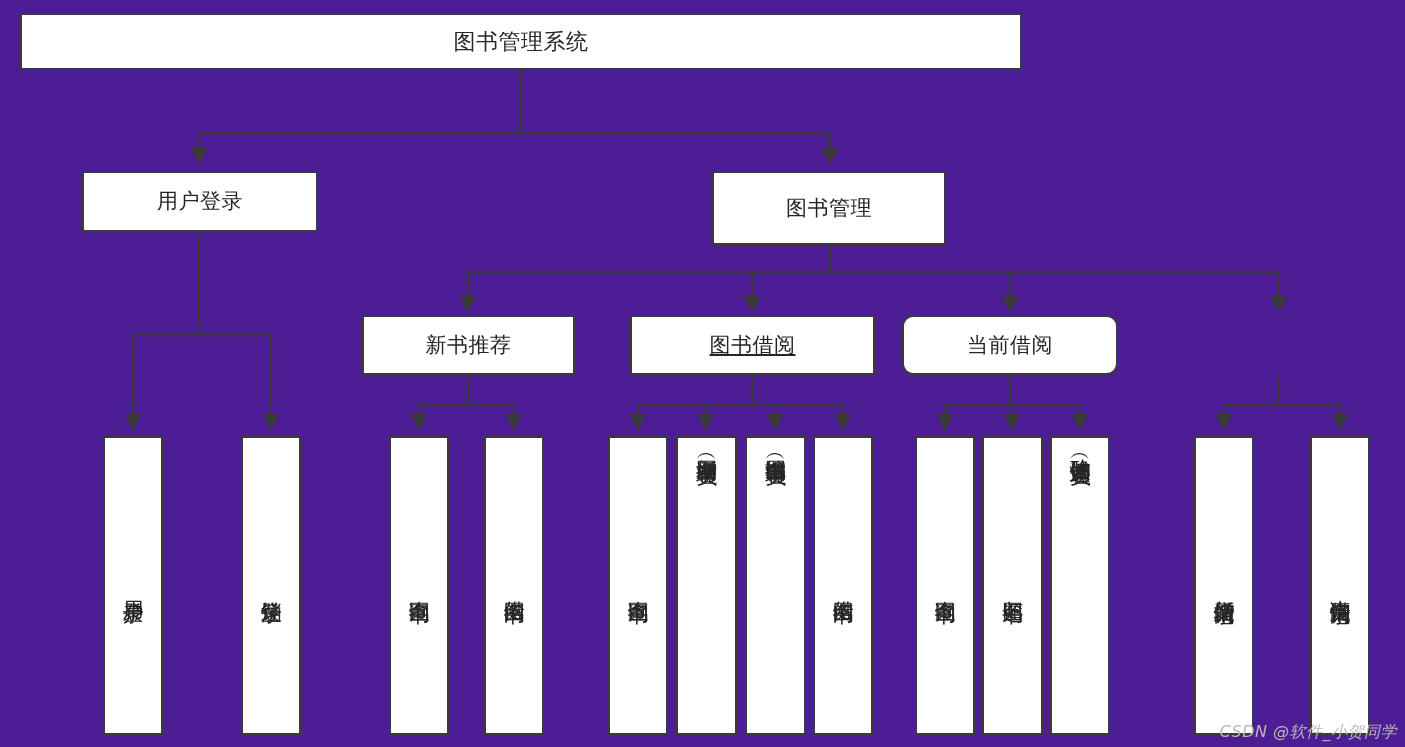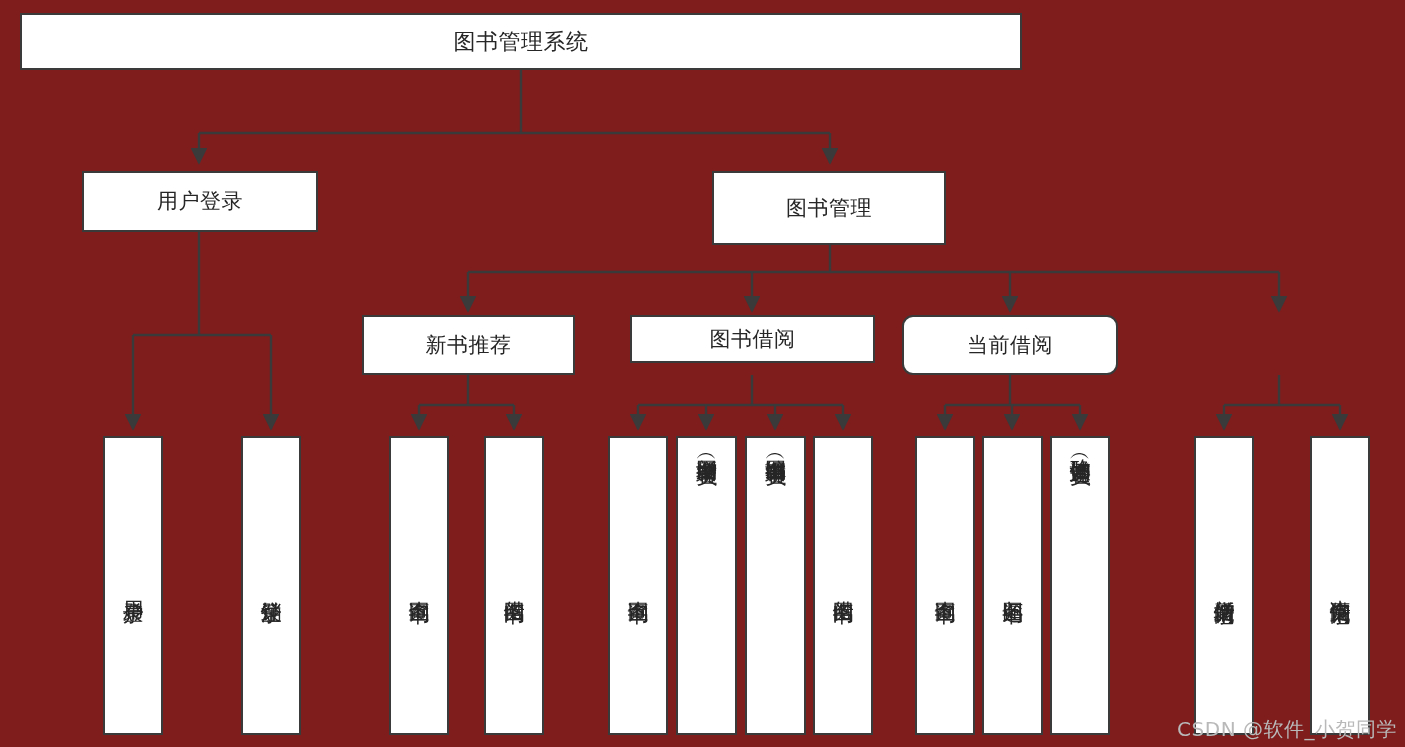--- a/index.html
+++ b/index.html
@@ -8,21 +8,21 @@
     padding: 0;
     background: #ffffff;
   }
   body {
     font-family: "DejaVu Sans", "Liberation Sans", sans-serif;
   }
   #diagram-root {
     position: relative;
     width: 1405px;
     height: 747px;
-    background: #7f1d1d;
+    background: #4c1d95;
     overflow: hidden;
   }
   #edges-layer {
     position: absolute;
     left: 0;
     top: 0;
     width: 1405px;
     height: 747px;
     pointer-events: none;
   }
@@ -63,25 +63,26 @@
     white-space: nowrap;
   }
   .node-leaf.leaf-centered {
     align-items: center;
     padding-top: 0;
   }
   #watermark {
     position: absolute;
     right: 8px;
     bottom: 4px;
-    font-size: 20px;
+    font-size: 16px;
     color: #b9b9b9;
     letter-spacing: 0.5px;
     white-space: nowrap;
     user-select: none;
+    font-style: italic;
   }
 </style>
 </head>
 <body>
 
 <div id="diagram-root">
 
   <svg id="edges-layer" viewBox="0 0 1405 747" width="1405" height="747" xmlns="http://www.w3.org/2000/svg">
     <defs>
       <marker id="arrow" viewBox="0 0 10 10" refX="9" refY="5" markerWidth="7" markerHeight="7" orient="auto-start-reverse">
@@ -140,21 +141,21 @@
   <div class="node node-horizontal" style="left:82px; top:171px; width:236px; height:61px;">
     <span class="label">用户登录</span>
   </div>
   <div class="node node-horizontal" style="left:712px; top:171px; width:234px; height:74px;">
     <span class="label">图书管理</span>
   </div>
 
   <div class="node node-horizontal" style="left:362px; top:315px; width:213px; height:60px;">
     <span class="label">新书推荐</span>
   </div>
-  <div class="node node-horizontal" style="left:630px; top:315px; width:245px; height:48px;">
+  <div class="node node-horizontal" style="left:630px; top:315px; width:245px; height:60px;text-decoration:underline;">
     <span class="label">图书借阅</span>
   </div>
   <div class="node node-horizontal" style="left:902px; top:315px; width:216px; height:60px;border-radius:11px;">
     <span class="label">当前借阅</span>
   </div>
 
   <div class="node node-leaf leaf-centered" style="left:103px; top:436px; width:60px; height:299px;">
     <span class="label">用户登录</span>
   </div>
   <div class="node node-leaf leaf-centered" style="left:241px; top:436px; width:60px; height:299px;">

